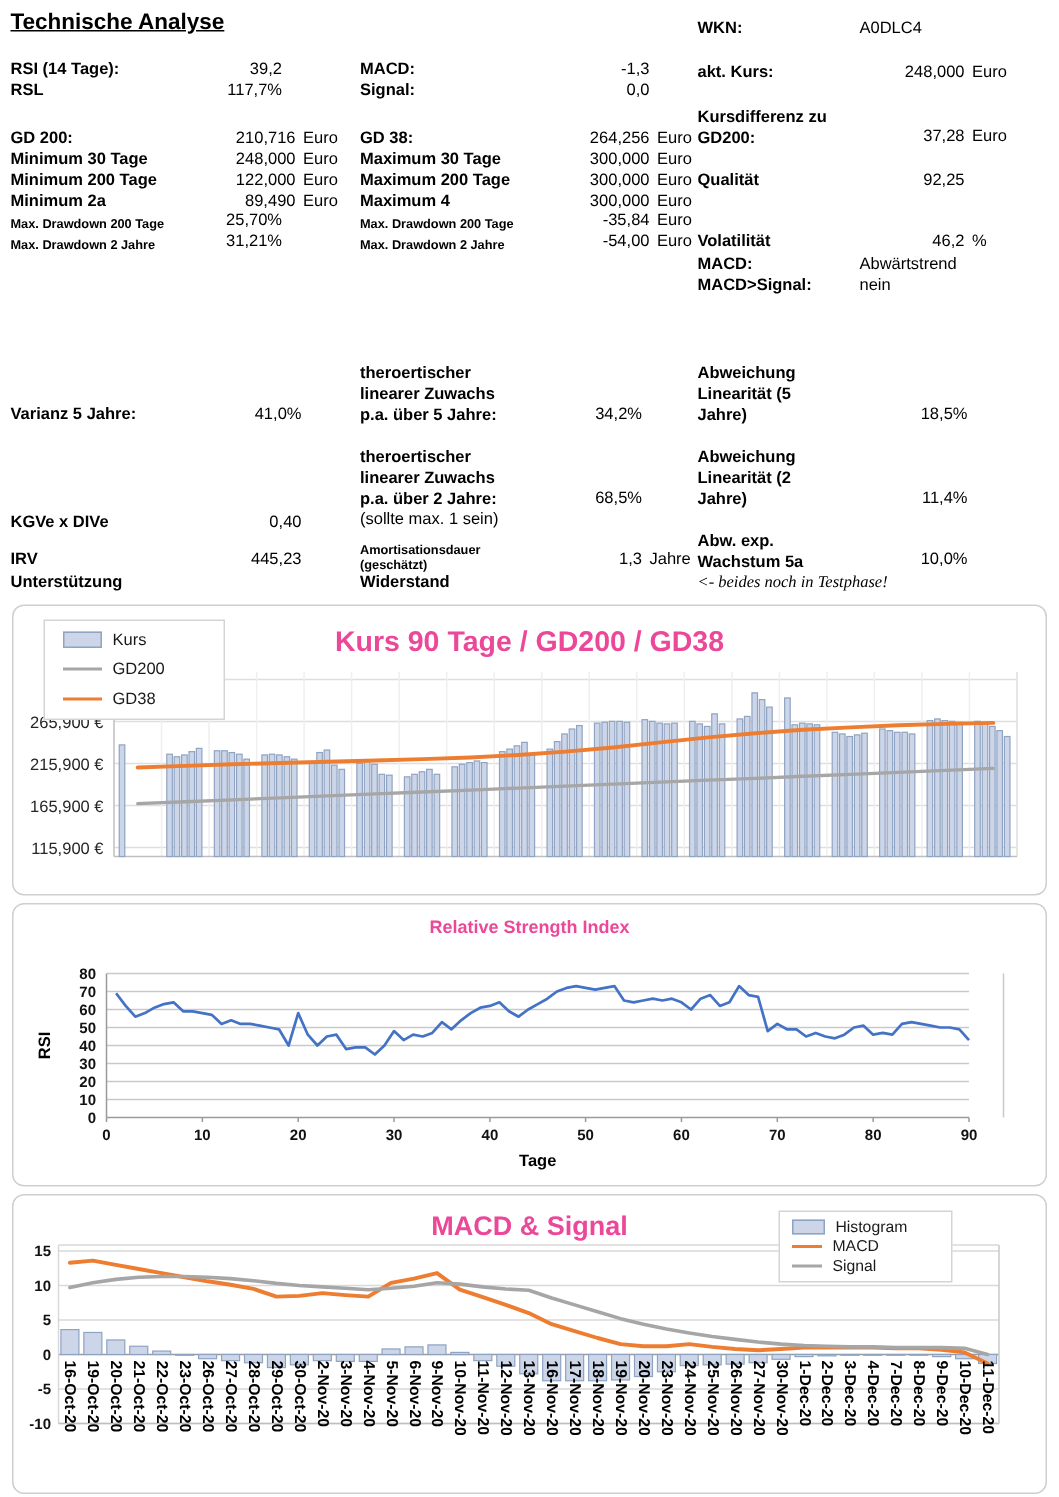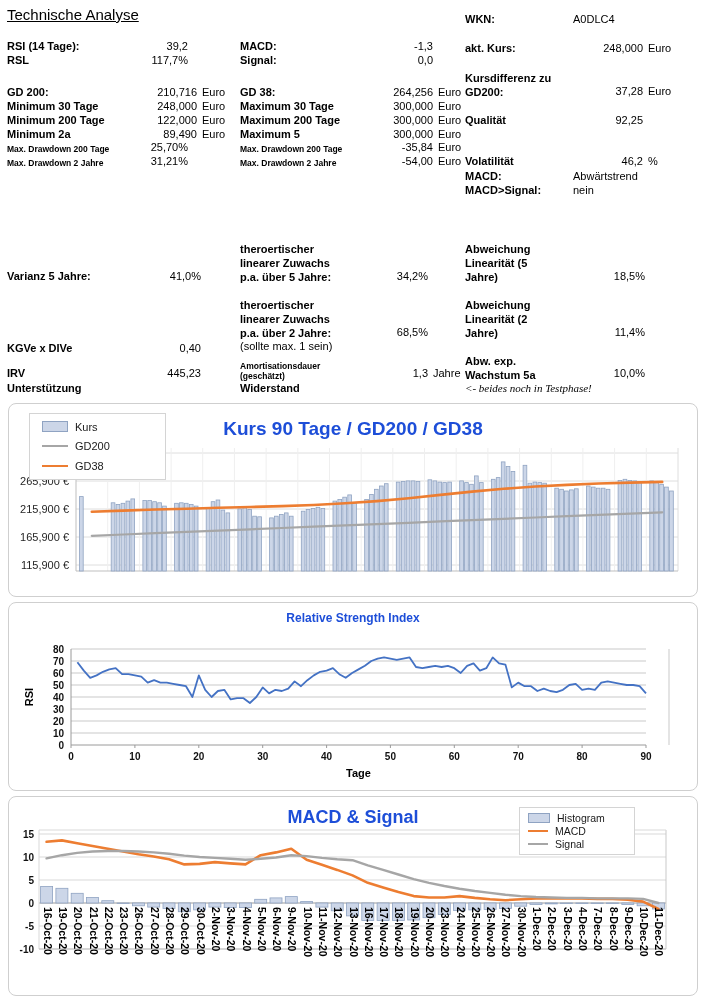--- a/index.html
+++ b/index.html
@@ -1,37 +1,37 @@
 <!DOCTYPE html>
 <html><head>
 <meta charset="utf-8">
 <style>
   html,body{margin:0;padding:0;}
   body{width:706px;height:998px;position:relative;background:#ffffff;color:#000;
        font-family:"Liberation Sans",sans-serif;overflow:hidden;}
-  #page-title{position:absolute;left:7px;top:6px;font-size:15px;font-weight:normal;text-decoration:underline;}
+  #page-title{position:absolute;left:7px;top:6px;font-size:15px;font-weight:bold;text-decoration:underline;}
   .row{position:absolute;left:0;width:706px;height:14px;}
   .row span{position:absolute;top:0;display:block;white-space:nowrap;}
   .lbl{font-weight:bold;font-size:11px;}
   .val{font-size:11px;text-align:right;}
   .unit{font-size:11px;}
   .sm{font-size:8.5px !important;}
   .smoff{top:3px !important;}
   .ml{position:absolute;white-space:pre-line;font-weight:bold;font-size:11px;line-height:14px;}
   .ml.sm{line-height:10px;}
   .it{font-style:italic;font-size:11px;font-family:Liberation Serif, serif;}
   
   .ax{left:7px;}  .av{left:95px;width:93px;}  .avu{left:103px;width:94px;} .au{left:202px;}
   .bx{left:240px;} .bv{left:340px;width:93px;} .bu{left:438px;}
   .cx{left:465px;} .cv{left:550px;width:93px;} .cu{left:648px;} .cvl{left:573px;}
   .mav{left:110px;width:91px;} .mbv{left:340px;width:88px;} .mbu{left:433px;} .mcv{left:552px;width:93px;}
   
   .chart{position:absolute;left:8px;width:690px;background:#fff;border:1px solid #cfcfcf;border-radius:8px;box-sizing:border-box;}
   .chart svg{position:absolute;left:0;top:0;}
-  .chart-title{position:absolute;left:0;width:100%;text-align:center;font-weight:bold;color:#1d4ed8;}
+  .chart-title{position:absolute;left:0;width:100%;text-align:center;font-weight:bold;color:#ec4899;}
   .legend{position:absolute;background:#fff;border:1px solid #d4d4d4;display:flex;flex-direction:column;
           justify-content:space-around;padding:3px 4px 3px 12px;box-sizing:border-box;z-index:5;}
   .legend .item{display:flex;align-items:center;gap:7px;font-size:11px;color:#1a1a1a;}
   .swb{width:24px;height:9px;background:#ccd6e8;border:1px solid #8fa3c2;flex:0 0 auto;}
   .swl{width:26px;height:0;border-top:2.4px solid #888;flex:0 0 auto;}
   .sw-gd200{border-color:#a6a6a6;} .sw-gd38{border-color:#ed7d31;}
   .sw-macd{border-color:#ed7d31;} .sw-signal{border-color:#a6a6a6;}
 </style>
 </head>
 <body>
@@ -91,21 +91,21 @@
   <span class="lbl bx">Maximum 200 Tage</span>
   <span class="val bv">300,000</span>
   <span class="unit bu">Euro</span>
   <span class="lbl cx">Qualität</span>
   <span class="val cv">92,25</span>
 </div>
 <div class="row" style="top:128px">
   <span class="lbl ax">Minimum 2a</span>
   <span class="val avu">89,490</span>
   <span class="unit au">Euro</span>
-  <span class="lbl bx">Maximum 5</span>
+  <span class="lbl bx">Maximum 4</span>
   <span class="val bv">300,000</span>
   <span class="unit bu">Euro</span>
 </div>
 <div class="row" style="top:141px">
   <span class="lbl ax sm smoff">Max. Drawdown 200 Tage</span>
   <span class="val av">25,70%</span>
   <span class="lbl bx sm smoff">Max. Drawdown 200 Tage</span>
   <span class="val bv">-35,84</span>
   <span class="unit bu">Euro</span>
 </div>
@@ -298,21 +298,21 @@
         <rect x="660.6" y="87.0" width="3.7" height="80.0" fill="#ccd6e8" stroke="#8fa3c2" stroke-width="0.8"></rect>
       </g>
       <polyline points="82.8,131.8 114.5,130.5 146.2,129.2 177.9,127.9 209.6,126.6 241.3,125.3 272.9,124.0 304.6,122.7 336.3,121.4 368.0,120.1 399.7,118.8 431.4,117.4 463.1,116.1 494.7,114.9 526.4,113.5 558.1,112.2 589.8,110.9 621.5,109.6 653.2,108.3" fill="none" stroke="#a6a6a6" stroke-width="2.2" stroke-linejoin="round" stroke-linecap="round"></polyline>
       <polyline points="82.8,107.7 114.5,106.6 146.2,105.5 177.9,104.7 209.6,103.8 241.3,103.0 272.9,102.1 304.6,101.0 336.3,99.3 368.0,97.1 399.7,94.3 431.4,90.9 463.1,87.6 494.7,84.8 526.4,82.5 558.1,80.9 589.8,79.5 621.5,78.6 653.2,77.9" fill="none" stroke="#ed7d31" stroke-width="2.6" stroke-linejoin="round" stroke-linecap="round"></polyline>
       <text x="60" y="81.0" text-anchor="end" font-size="11" fill="#262626">265,900 €</text>
       <text x="60" y="109.0" text-anchor="end" font-size="11" fill="#262626">215,900 €</text>
       <text x="60" y="137.0" text-anchor="end" font-size="11" fill="#262626">165,900 €</text>
       <text x="60" y="165.0" text-anchor="end" font-size="11" fill="#262626">115,900 €</text>
     </svg>
   <div class="chart-title" style="top:14px;font-size:19px">Kurs 90 Tage / GD200 / GD38</div>
-  <div class="legend" style="left:20px;top:9px;width:137px;height:67px">
+  <div class="legend" style="left:20px;top:9px;width:121px;height:67px">
     <div class="item">
       <span class="swb"></span>
       <span>Kurs</span>
     </div>
     <div class="item">
       <span class="swl sw-gd200"></span>
       <span>GD200</span>
     </div>
     <div class="item">
       <span class="swl sw-gd38"></span>

